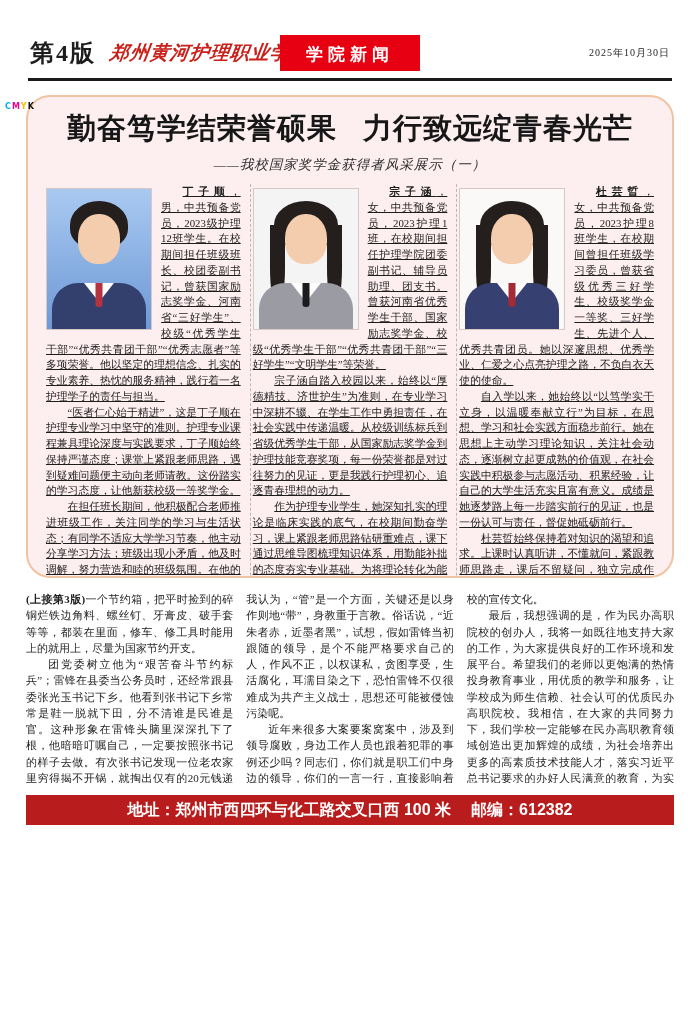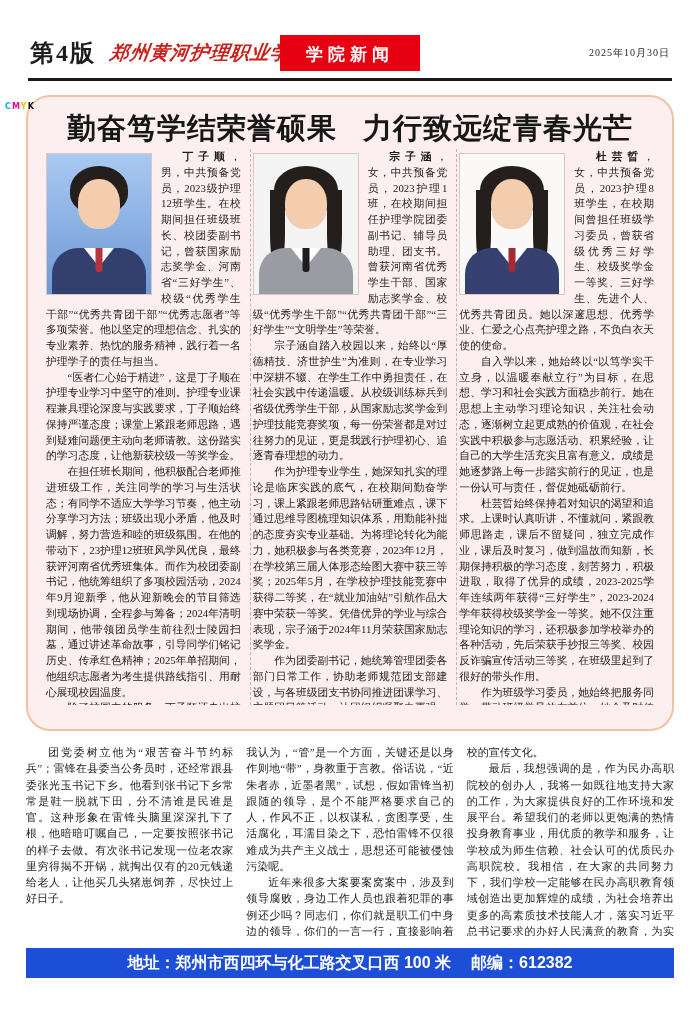--- a/index.html
+++ b/index.html
@@ -11,26 +11,26 @@
   .hdr{margin:36px 30px 0;display:flex;align-items:center;position:relative;height:34px;}
   .edition{font-size:24px;font-weight:bold;letter-spacing:2px;}
   .masthead{margin-left:14px;font-size:19px;font-weight:bold;font-style:italic;color:#c9201a;
             font-family:"DejaVu Sans",sans-serif;transform:skewX(-8deg);letter-spacing:1px;white-space:nowrap;}
   .badge{position:absolute;left:50%;transform:translateX(-50%);background:#e60012;color:#fff;
          font-family:"Liberation Sans",sans-serif;font-weight:bold;font-size:17px;letter-spacing:5px;
          padding:8px 26px 5px;}
   .dateline{margin-left:auto;font-size:10px;letter-spacing:1px;}
   .rule{margin:8px 28px 0;height:3px;background:#1a1a1a;}
   
-  .feature{margin:14px 26px 0;height:636px;box-sizing:border-box;background:#fdeef0;
+  .feature{margin:14px 26px 0;height:483px;box-sizing:border-box;background:#fdeef0;
            border:2px solid #f0c3a2;border-radius:24px;padding:12px 16px 0;overflow:hidden;}
   .headline{text-align:center;font-weight:bold;font-size:29px;letter-spacing:1px;color:#171717;white-space:nowrap;}
   .hl-sp{display:inline-block;width:26px;}
   .subtitle{text-align:center;font-size:13.5px;font-style:italic;color:#2b2b2b;letter-spacing:1px;margin-top:7px;}
-  .cols{display:flex;height:556px;overflow:hidden;}
+  .cols{display:flex;margin-top:10px;height:556px;overflow:hidden;text-decoration:underline;}
   .col{flex:1;font-size:10.8px;line-height:1.46;text-align:justify;overflow:hidden;padding:0 9px 0 2px;
        border-right:1px dashed #c4b3b3;}
   .col:last-child{border-right:none;padding-right:2px;}
   .para{margin:0;text-indent:2em;}
   .who{font-weight:bold;}
   
   .photo{float:left;width:104px;height:140px;margin:4px 9px 3px 0;position:relative;overflow:hidden;border:1px solid #d9c6c6;}
   .s1{background:linear-gradient(#a9c9f1,#6e99d6);}
   .s2{background:#f4f4f4;}
   .s3{background:#fbf9f8;}
@@ -49,21 +49,21 @@
   .ph-tie{position:absolute;top:0;left:50%;transform:translateX(-50%);width:7px;height:24px;z-index:4;border-radius:0 0 3px 3px;}
   .s1 .ph-tie{background:#b5333e;}
   .s2 .ph-tie{background:#1c1c1e;}
   .s3 .ph-tie{background:#a42a35;}
   
   .continued{margin:13px 26px 0;display:flex;gap:13px;height:192px;overflow:hidden;}
   .ccol{flex:1;font-size:11px;line-height:1.48;text-align:justify;overflow:hidden;}
   .lead{font-weight:bold;}
   .noind{text-indent:0;}
   
-  .footer{margin:12px 26px 0;height:30px;background:#1d4ed8;color:#fff;display:flex;align-items:center;
+  .footer{margin:12px 26px 0;height:30px;background:#b91c1c;color:#fff;display:flex;align-items:center;
           justify-content:center;gap:20px;font-size:16px;font-weight:bold;font-family:"Liberation Sans",sans-serif;}
 </style>
 </head>
 <body>
 
 <div class="sheet">
 
   <div class="cmyk"><span class="c">C</span><span class="m">M</span><span class="y">Y</span><span class="k">K</span></div>
 
   <div class="hdr">
@@ -71,20 +71,21 @@
     <span class="masthead">郑州黄河护理职业学院</span>
     <span class="badge">学院新闻</span>
     <span class="dateline">2025年10月30日</span>
   </div>
   <div class="rule"></div>
 
   <div class="feature">
     <div class="headline">
       <span>勤奋笃学结荣誉硕果</span><span class="hl-sp"></span><span>力行致远绽青春光芒</span>
     </div>
+    <div class="subtitle">——我校国家奖学金获得者风采展示（一）</div>
 
     <div class="cols">
 
       <div class="col">
         <div class="photo s1">
           <div class="ph-hair"></div>
           <div class="ph-face"></div>
           <div class="ph-body">
             <div class="ph-collar"></div>
             <div class="ph-tie"></div>
@@ -130,20 +131,21 @@
         <p class="para">杜芸晢始终保持着对知识的渴望和追求。上课时认真听讲，不懂就问，紧跟教师思路走，课后不留疑问，独立完成作业，课后及时复习，做到温故而知新，长期保持积极的学习态度，刻苦努力，积极进取，取得了优异的成绩，2023-2025学年连续两年获得“三好学生”，2023-2024学年获得校级奖学金一等奖。她不仅注重理论知识的学习，还积极参加学校举办的各种活动，先后荣获手抄报三等奖、校园反诈骗宣传活动三等奖，在班级里起到了很好的带头作用。</p>
         <p class="para">作为班级学习委员，她始终把服务同学、带动班级学风放在首位。她会及时传达老师的作业要求与考试安排，遇到同学在学习上有疑问，耐心答疑解惑，还主动牵头，组织大家针对难点科目互助研讨。她热情服务每一位同学，配合好老师的工作，及时反馈信息，把同学们的知识盲区和授课建议反映给各科老师，做好师生的沟通交流。上传下达，成为老师和同学之间的桥梁。在她的带动下，班级学习氛围深厚。</p>
 
       </div>
 
     </div>
   </div>
 
   <div class="continued">
     <div class="ccol">
+      <p class="para noind"><span class="lead">(上接第3版)</span><span>一个节约箱，把平时捡到的碎铜烂铁边角料、螺丝钉、牙膏皮、破手套等等，都装在里面，修车、修工具时能用上的就用上，尽量为国家节约开支。</span></p>
       <p class="para">团党委树立他为“艰苦奋斗节约标兵”；雷锋在县委当公务员时，还经常跟县委张光玉书记下乡。他看到张书记下乡常常是鞋一脱就下田，分不清谁是民谁是官。这种形象在雷锋头脑里深深扎下了根，他暗暗叮嘱自己，一定要按照张书记的样子去做。有次张书记发现一位老农家里穷得揭不开锅，就掏出仅有的20元钱递给老人，让他买几头猪崽饲养，尽快过上好日子。</p>
 
     </div>
     <div class="ccol">
       <p class="para noind">我认为，“管”是一个方面，关键还是以身作则地“带”，身教重于言教。俗话说，“近朱者赤，近墨者黑”，试想，假如雷锋当初跟随的领导，是个不能严格要求自己的人，作风不正，以权谋私，贪图享受，生活腐化，耳濡目染之下，恐怕雷锋不仅很难成为共产主义战士，思想还可能被侵蚀污染呢。</p>
       <p class="para">近年来很多大案要案窝案中，涉及到领导腐败，身边工作人员也跟着犯罪的事例还少吗？同志们，你们就是职工们中身边的领导，你们的一言一行，直接影响着职工。作为学校中层管理干部，大家要起表率作用。</p>
 
     </div>
     <div class="ccol">
       <p class="para noind">校的宣传文化。</p>

